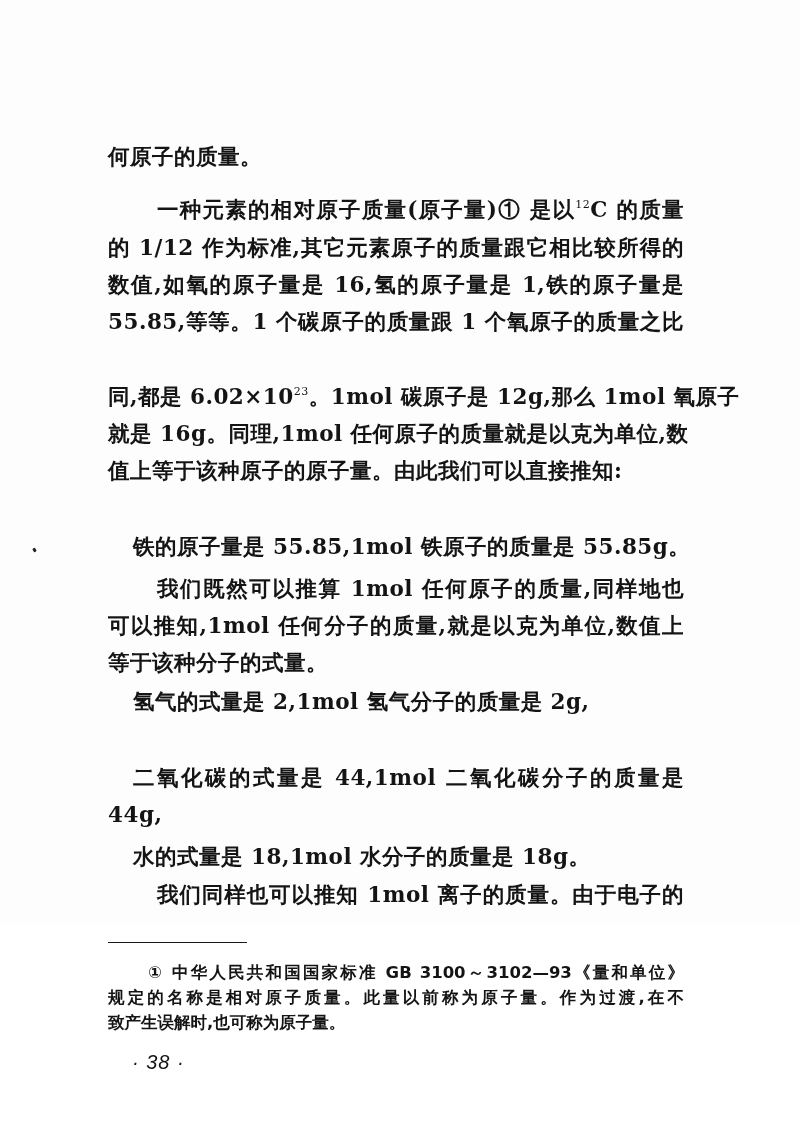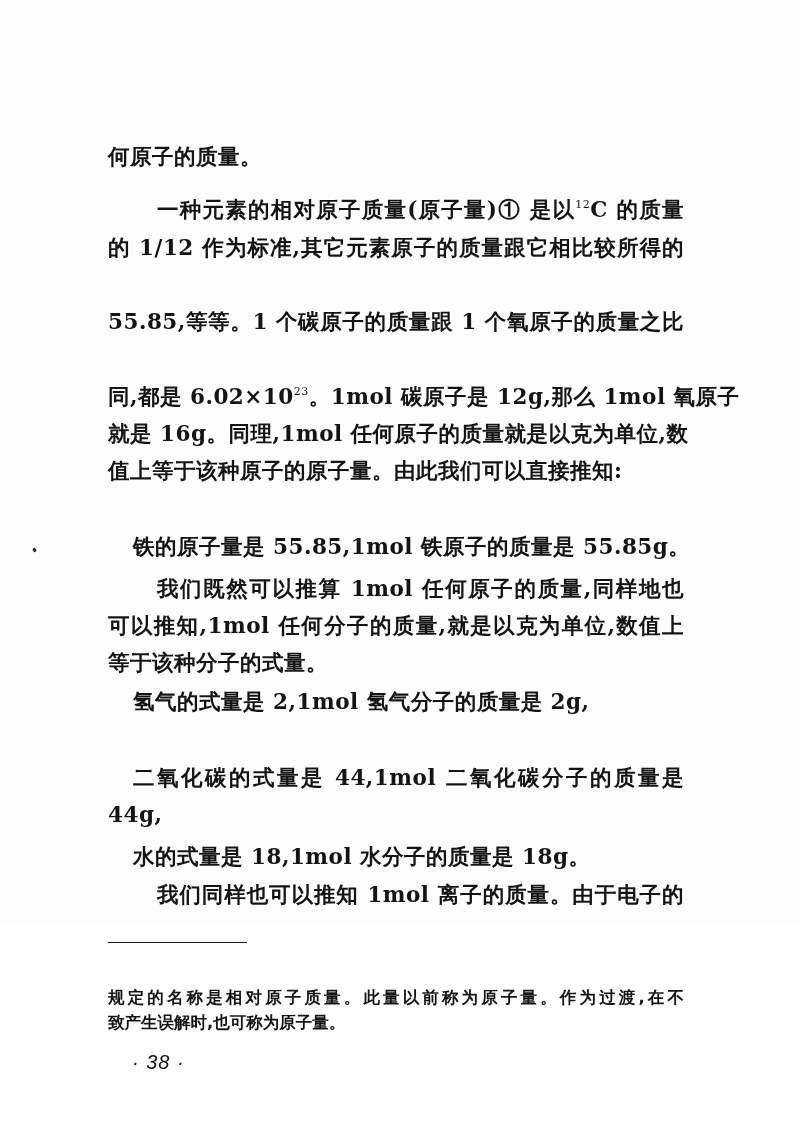--- a/index.html
+++ b/index.html
@@ -99,20 +99,21 @@
 </head>
 <body>
 
 <div class="page">
 
   <div class="line last" style="top:142px">何原子的质量。</div>
 
   <div class="line indent" style="top:195px"><span>一种元素的相对原子质量(原子量)① 是以</span><sup>12</sup><span>C 的质量</span></div>
 
   <div class="line" style="top:233px">的 1/12 作为标准,其它元素原子的质量跟它相比较所得的</div>
+  <div class="line" style="top:270px">数值,如氧的原子量是 16,氢的原子量是 1,铁的原子量是</div>
   <div class="line" style="top:307px">55.85,等等。1 个碳原子的质量跟 1 个氧原子的质量之比</div>
 
   <div class="line" style="top:382px"><span>同,都是 6.02×10</span><sup>23</sup><span>。1mol 碳原子是 12g,那么 1mol 氧原子</span></div>
 
   <div class="line" style="top:419px">就是 16g。同理,1mol 任何原子的质量就是以克为单位,数</div>
   <div class="line last" style="top:456px">值上等于该种原子的原子量。由此我们可以直接推知:</div>
 
   <div class="line list last" style="top:532px">铁的原子量是 55.85,1mol 铁原子的质量是 55.85g。</div>
 
   <div class="line indent" style="top:574px">我们既然可以推算 1mol 任何原子的质量,同样地也</div>
@@ -121,19 +122,20 @@
 
   <div class="line list last" style="top:687px">氢气的式量是 2,1mol 氢气分子的质量是 2g,</div>
   <div class="line list" style="top:763px">二氧化碳的式量是 44,1mol 二氧化碳分子的质量是</div>
   <div class="line last" style="top:800px">44g,</div>
   <div class="line list last" style="top:842px">水的式量是 18,1mol 水分子的质量是 18g。</div>
 
   <div class="line indent" style="top:880px">我们同样也可以推知 1mol 离子的质量。由于电子的</div>
 
   <div class="footnote-rule"></div>
 
+  <div class="fn first" style="top:962px">①  中华人民共和国国家标准 GB 3100～3102—93《量和单位》</div>
   <div class="fn" style="top:987px">规定的名称是相对原子质量。此量以前称为原子量。作为过渡,在不</div>
   <div class="fn last" style="top:1012px">致产生误解时,也可称为原子量。</div>
 
   <div class="page-number">· 38 ·</div>
 
   <div class="speck"></div>
 </div>
 
 </body></html>

